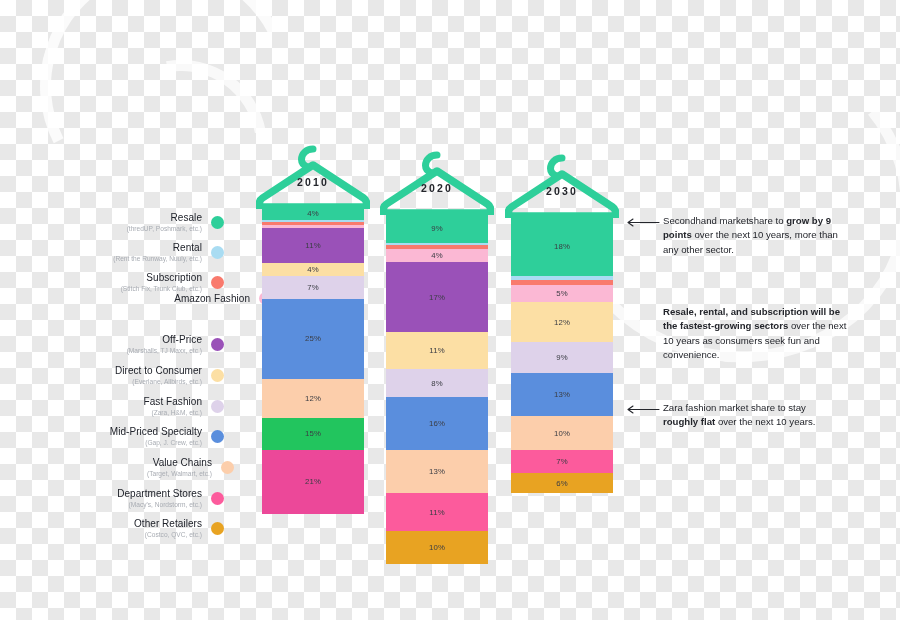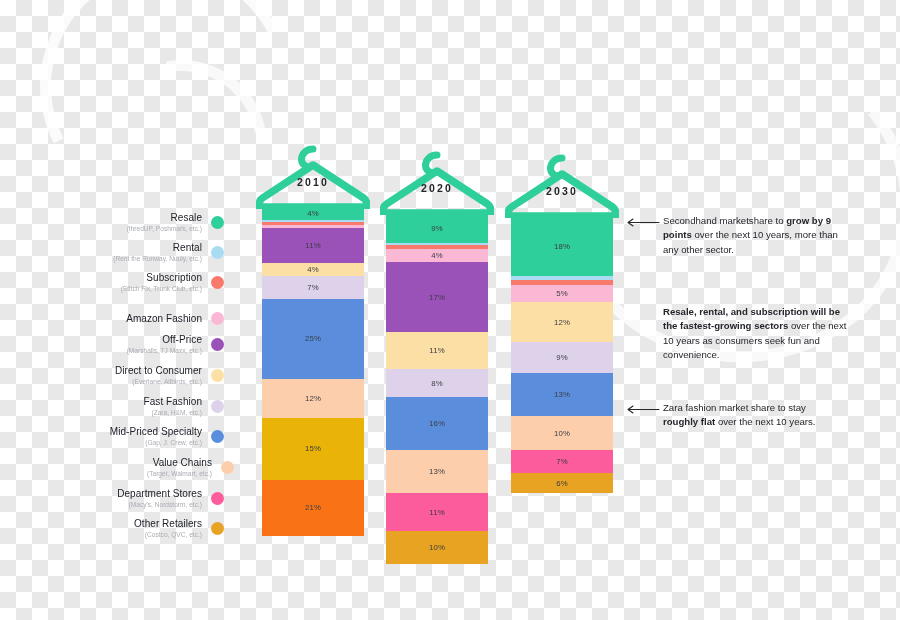--- a/index.html
+++ b/index.html
@@ -65,21 +65,21 @@
       </div>
       <div class="legend-dot" style="background: rgb(169, 220, 242);"></div>
     </div>
     <div class="legend-row" style="top: 60px;">
       <div class="legend-text">
         <div class="legend-label">Subscription</div>
         <div class="legend-sub">(Stitch Fix, Trunk Club, etc.)</div>
       </div>
       <div class="legend-dot" style="background: rgb(249, 122, 109);"></div>
     </div>
-    <div class="legend-row" style="top: 100px;">
+    <div class="legend-row" style="top: 80px; margin-left: 48px;">
       <div class="legend-text">
         <div class="legend-label">Amazon Fashion</div>
       </div>
       <div class="legend-dot" style="background: rgb(251, 184, 212);"></div>
     </div>
     <div class="legend-row" style="top: 122px;">
       <div class="legend-text">
         <div class="legend-label">Off-Price</div>
         <div class="legend-sub">(Marshalls, TJ Maxx, etc.)</div>
       </div>
@@ -152,24 +152,24 @@
         </div>
         <div class="seg" style="background: rgb(222, 210, 234); height: 22.54px;">
           <span class="seg-val">7%</span>
         </div>
         <div class="seg" style="background: rgb(90, 142, 221); height: 80.5px;">
           <span class="seg-val">25%</span>
         </div>
         <div class="seg" style="background: rgb(252, 206, 171); height: 38.64px;">
           <span class="seg-val">12%</span>
         </div>
-        <div class="seg" style="background: #eab308; height: 62px;">
+        <div class="seg" style="background: #22c55e; height: 32px;">
           <span class="seg-val">15%</span>
         </div>
-        <div class="seg" style="background: #f97316; height: 56px;">
+        <div class="seg" style="background: #ec4899; height: 64px;">
           <span class="seg-val">21%</span>
         </div>
       </div>
     </div>
     <div class="column" style="left: 386px; top: 151px;">
       <div class="hanger">
         <svg width="114" height="64" viewBox="0 0 114 64">
           <path d="M57 4 C50 4 45.5 9 45.5 14.5 C45.5 19 49 21 52 22" fill="none" stroke="#2ecf9a" stroke-width="7" stroke-linecap="round"></path>
           <path d="M57 20 L107.5 53 Q110.5 55 110.5 58 L110.5 62 L3.5 62 L3.5 58 Q3.5 55 6.5 53 Z" fill="none" stroke="#2ecf9a" stroke-width="7.5" stroke-linejoin="round"></path>
         </svg>

